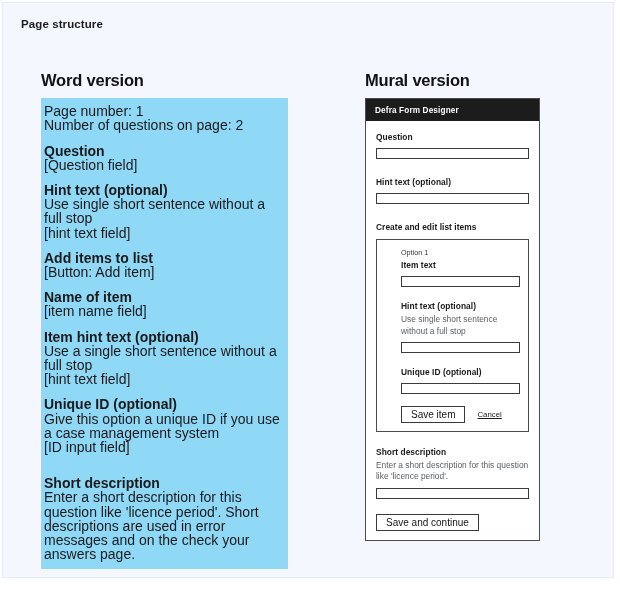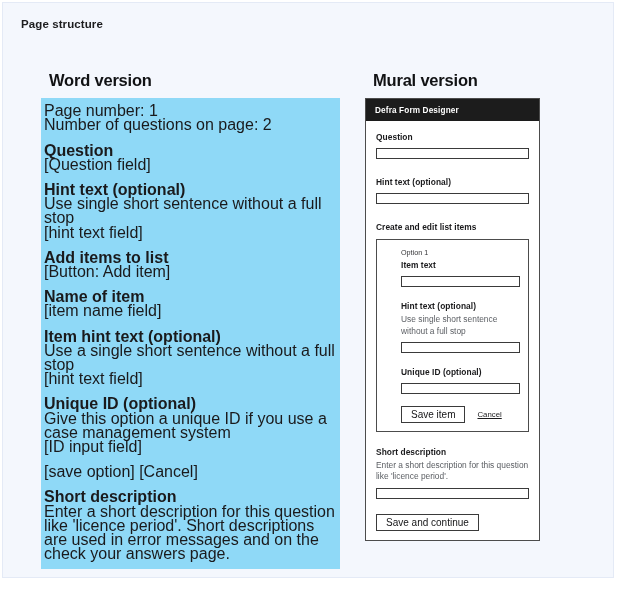--- a/index.html
+++ b/index.html
@@ -42,29 +42,29 @@
     position: absolute;
     left: 38px;
     top: 68px;
     width: 300px;
   }
   .col-heading {
     font-size: 16.5px;
     font-weight: bold;
     color: #111214;
     letter-spacing: -0.2px;
-    margin: 0 0 9px 8px;
+    margin: 0 0 9px 0;
     line-height: 1.1;
   }
   .word-block {
     background: #8fd9f7;
     padding: 6px 4px 8px 3px;
-    width: 299px;
-    box-sizing: border-box;
-    font-size: 16px;
+    width: 247px;
+    box-sizing: border-box;
+    font-size: 14px;
     line-height: 14.2px;
     color: #1a1a1c;
   }
   .word-block .wline { white-space: pre-wrap; }
   .word-block .wstrong { font-weight: bold; }
   .word-block .wgap { height: 11px; }
 
   
   .mural-col {
     position: absolute;
@@ -180,21 +180,20 @@
         <div class="wline">[item name field]</div>
         <div class="wgap"></div>
         <div class="wline wstrong">Item hint text (optional)</div>
         <div class="wline">Use a single short sentence without a full stop</div>
         <div class="wline">[hint text field]</div>
         <div class="wgap"></div>
         <div class="wline wstrong">Unique ID (optional)</div>
         <div class="wline">Give this option a unique ID if you use a case management system</div>
         <div class="wline">[ID input field]</div>
         <div class="wgap"></div>
-        <div class="wline">[save option] [Cancel]</div>
         <div class="wgap"></div>
         <div class="wline wstrong">Short description</div>
         <div class="wline">Enter a short description for this question like 'licence period'. Short descriptions are used in error messages and on the check your answers page.</div>
       </div>
   </div>
 
   <div class="mural-col">
     <div class="col-heading">Mural version</div>
 
     <div class="mural-panel">

